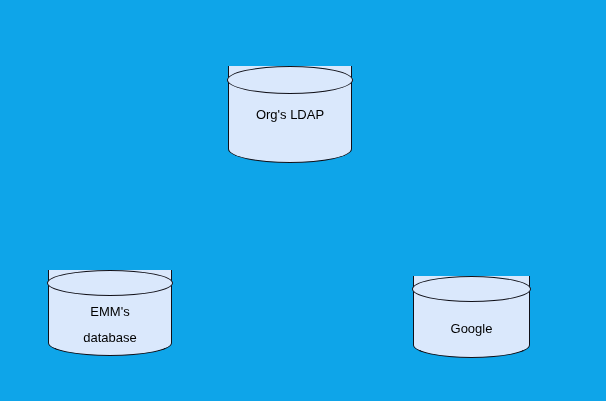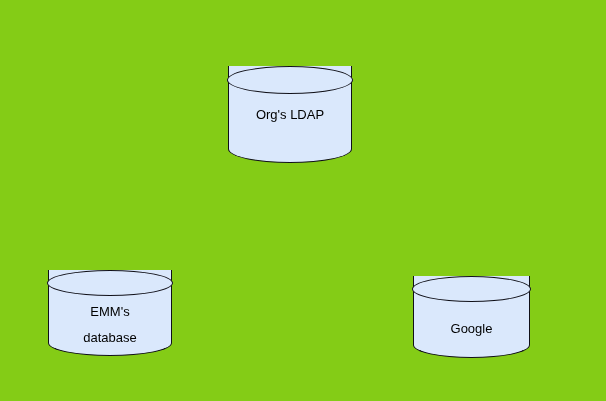--- a/index.html
+++ b/index.html
@@ -52,21 +52,21 @@
     color: #000000;
     font-size: 13px;
     line-height: 26px;
     white-space: nowrap;
     pointer-events: none;
   }
 </style>
 </head>
 <body>
 
-<div id="canvas" style="width: 606px; height: 401px; background: #84cc16;">
+<div id="canvas" style="width: 606px; height: 401px; background: #0ea5e9;">
 
   <div class="cylinder" id="node-ldap" style="left: 228px; top: 66px; width: 124px; height: 97px;">
     <div class="cyl-body" style="background: rgb(218, 232, 252); border-color: rgb(16, 16, 24); border-radius: 0px 0px 50% 50% / 0px 0px 14px 14px;"></div>
     <div class="cyl-top" style="background: rgb(218, 232, 252); border-color: rgb(16, 16, 24); height: 28px;"></div>
     <div class="cyl-label" id="ldap-l1" style="color: rgb(0, 0, 0); top: 35.5px;">Org's LDAP</div>
   </div>
 
   <div class="cylinder" id="node-google" style="left: 413px; top: 276px; width: 117px; height: 82px;">
     <div class="cyl-body" style="background: rgb(218, 232, 252); border-color: rgb(16, 16, 24); border-radius: 0px 0px 50% 50% / 0px 0px 13px 13px;"></div>
     <div class="cyl-top" style="background: rgb(218, 232, 252); border-color: rgb(16, 16, 24); height: 26px;"></div>

